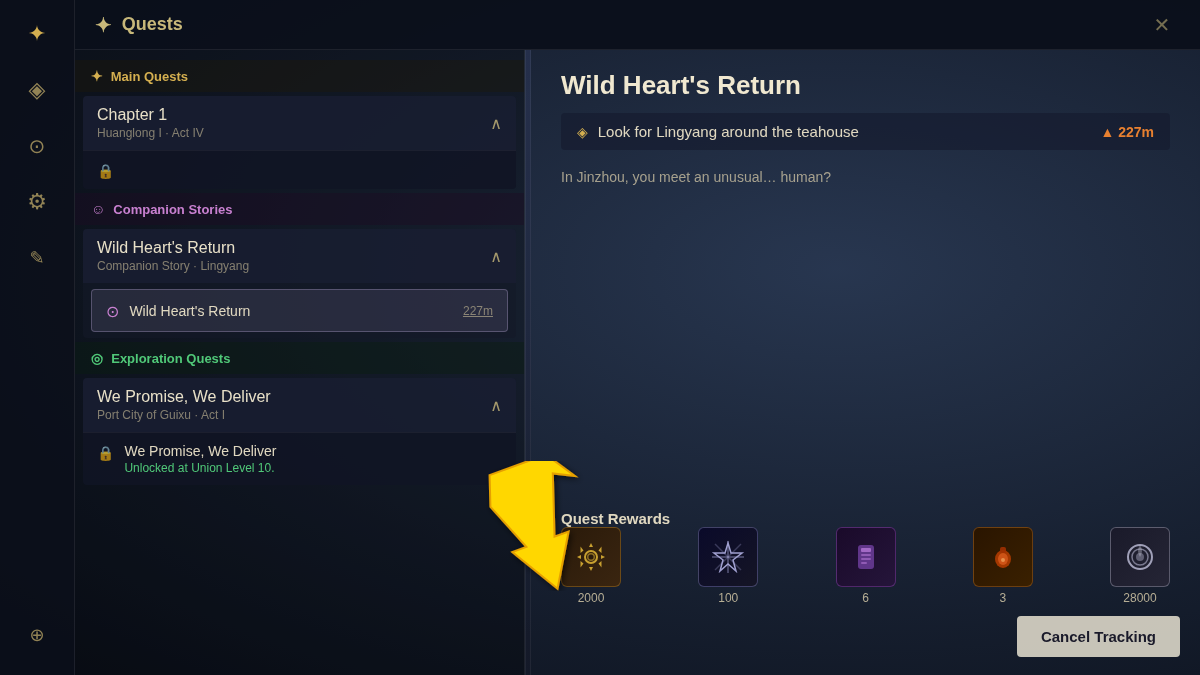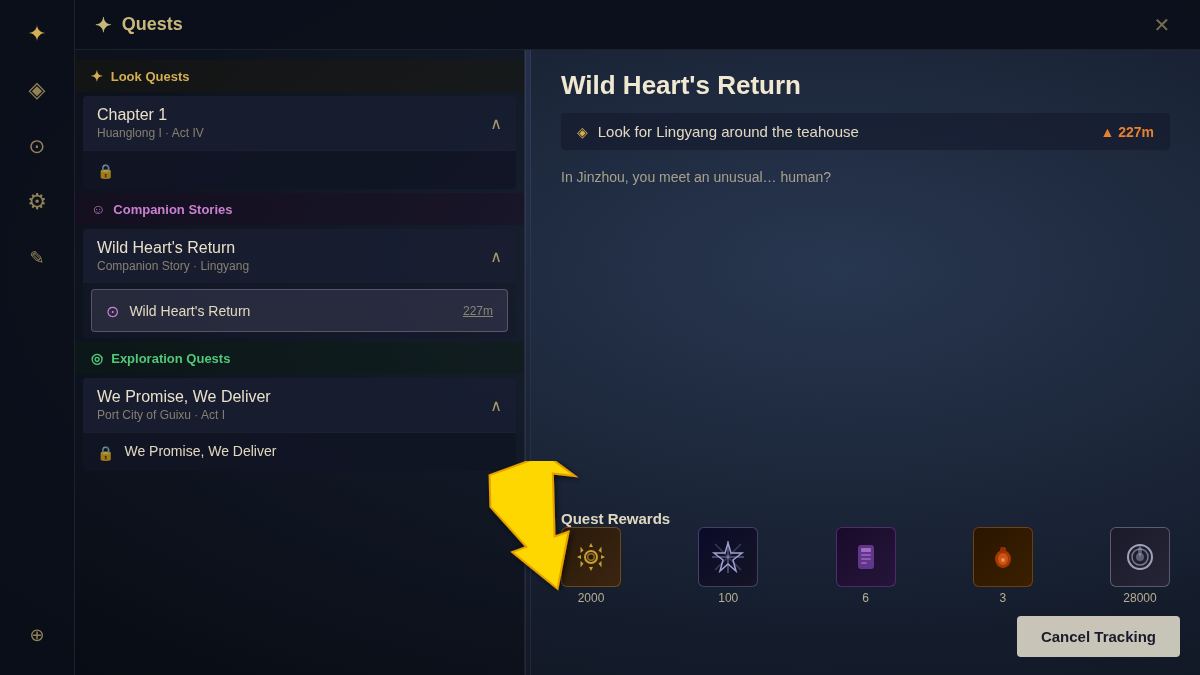--- a/index.html
+++ b/index.html
@@ -451,21 +451,21 @@
     <span style="font-size:20px; opacity:0.7;">✕</span>
   </div>
 </div>
 
 <div class="main-content">
 
   <div class="quest-list-panel">
 
     <div class="section-header main">
       <span class="section-icon">✦</span>
-      <span>Look Quests</span>
+      <span>Main Quests</span>
     </div>
 
     <div class="quest-group">
       <div class="quest-group-header">
         <div>
           <div class="quest-group-title">Chapter 1</div>
           <div class="quest-group-subtitle">Huanglong I · Act IV</div>
         </div>
         <span class="quest-group-chevron">∧</span>
       </div>
@@ -506,20 +506,21 @@
         <div>
           <div class="quest-group-title">We Promise, We Deliver</div>
           <div class="quest-group-subtitle">Port City of Guixu · Act I</div>
         </div>
         <span class="quest-group-chevron">∧</span>
       </div>
       <div class="quest-item">
         <span class="quest-item-icon lock">🔒</span>
         <div class="quest-item-text">
           <div class="quest-item-title">We Promise, We Deliver</div>
+          <div class="quest-item-subtitle locked-green" style="color:#50c878;">Unlocked at Union Level 10.</div>
         </div>
       </div>
     </div>
 
   </div>
 
   <div class="panel-divider"></div>
 
   <div class="quest-detail-panel">
 

